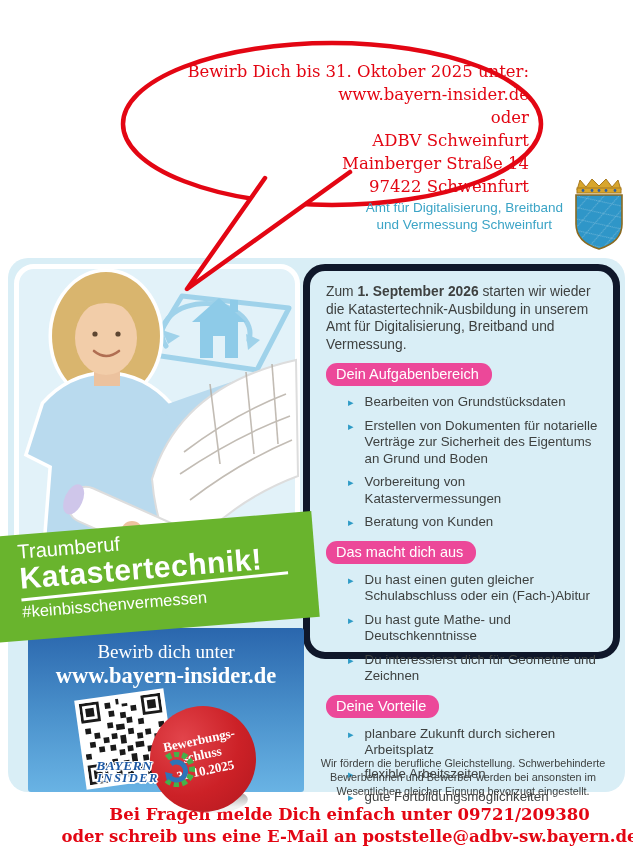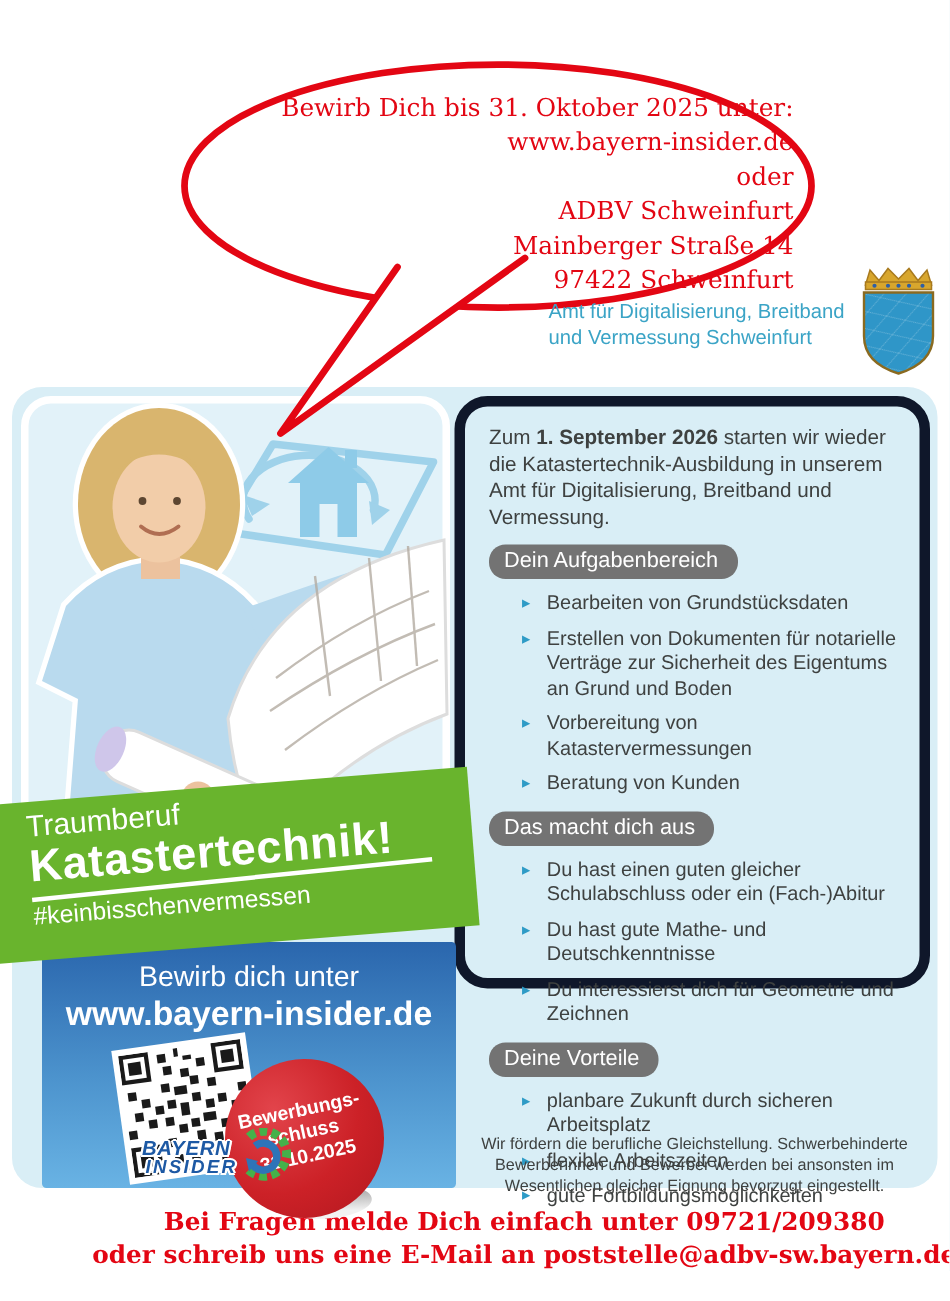--- a/index.html
+++ b/index.html
@@ -5,59 +5,59 @@
   html,body{margin:0;padding:0;background:#ffffff;}
   .page{position:relative;width:633px;height:867px;background:#ffffff;overflow:hidden;
         font-family:"Liberation Sans",sans-serif;}
 
   
   .bubble-svg{position:absolute;left:0;top:0;width:633px;height:320px;z-index:6;pointer-events:none;}
   .bubble-text{position:absolute;left:137px;top:60px;width:392px;z-index:7;text-align:right;
         font-family:"DejaVu Serif",serif;font-size:16.5px;line-height:23px;color:#e30613;}
 
   
-  .agency{position:absolute;right:70px;top:199px;z-index:8;text-align:left;
+  .agency{position:absolute;right:70px;top:199px;z-index:8;text-align:center;
         font-size:13.5px;line-height:17px;color:#3ba4c6;font-weight:500;}
   .coat{position:absolute;left:571px;top:176px;width:56px;height:74px;z-index:8;}
 
   
   .card{position:absolute;left:8px;top:258px;width:617px;height:534px;
         background:#d9eef6;border-radius:20px;z-index:1;}
 
   
   .photo-frame{position:absolute;left:6px;top:6px;width:286px;height:330px;
         background:#e2f2f9;border:5px solid #ffffff;border-radius:20px;box-sizing:border-box;overflow:visible;}
   .photo-svg{position:absolute;left:-5px;top:-5px;width:286px;height:330px;overflow:visible;}
 
   
   .text-frame{position:absolute;left:295px;top:6px;width:317px;height:395px;
         background:#d9eef6;border:7px solid #0f172a;border-radius:22px;box-sizing:border-box;
         padding:12px 12px 0 16px;}
   .intro{font-size:13.8px;line-height:17.5px;color:#3e4140;margin:0 0 10px 0;}
   .intro b{font-weight:bold;}
-  .pill{display:inline-block;background:#737373;color:#ffffff;font-size:14.5px;line-height:18px;
+  .pill{display:inline-block;background:#ec4899;color:#ffffff;font-size:14.5px;line-height:18px;
         padding:2px 13px 3px 10px;border-radius:11px;}
   ul.blist{list-style:none;margin:8px 0 10px 0;padding:0 0 0 22px;}
   ul.blist li{display:flex;gap:11px;margin-bottom:7px;font-size:13.3px;line-height:16.5px;color:#3e4140;}
   ul.blist li .b{color:#2e9bc6;font-size:11px;line-height:16.5px;flex:0 0 auto;}
   .footnote{position:absolute;left:305px;top:498px;width:300px;text-align:center;
         font-size:10.8px;line-height:14px;color:#3e4140;}
 
   
   .banner{position:absolute;left:-10px;top:524px;width:326px;height:106px;background:#69b42d;
         transform:rotate(-4.6deg);z-index:4;color:#ffffff;padding:6px 0 0 30px;box-sizing:border-box;}
   .banner .l1{font-size:20px;line-height:22px;}
   .banner .l2{font-size:30px;line-height:32px;font-weight:bold;letter-spacing:0.5px;}
   .banner .rule{width:268px;height:3px;background:#ffffff;margin:1px 0 4px 0;transform:rotate(-1.2deg);}
   .banner .l3{font-size:16.5px;line-height:18px;}
 
   
   .apply-box{position:absolute;left:28px;top:628px;width:276px;height:164px;z-index:3;
         background:linear-gradient(180deg,#2a66ad 0%,#4c93cd 55%,#69b3e4 100%);
-        border-radius:3px;color:#ffffff;text-align:center;}
+        border-radius:3px;color:#ffffff;text-align:center;font-family:Liberation Serif, serif;}
   .apply-box .a1{font-size:19px;line-height:22px;margin-top:13px;}
   .apply-box .a2{font-size:22.5px;line-height:26px;font-weight:bold;}
   .qr-wrap{position:absolute;left:52px;top:66px;width:90px;height:90px;background:#ffffff;
         padding:4px;box-sizing:border-box;transform:rotate(-8deg);z-index:4;}
   .badge{position:absolute;left:122px;top:78px;width:106px;height:106px;z-index:5;
         transform:rotate(-12deg);}
   .badge .disc{position:absolute;inset:0;border-radius:50%;
         background:radial-gradient(circle at 35% 28%,#e2444b 0%,#cc2127 55%,#b2181f 100%);}
   .badge .curl{position:absolute;left:22%;bottom:-2px;width:62%;height:24px;border-radius:50%;
         background:linear-gradient(180deg,#8f8f8f 0%,#f2f2f2 80%);transform:rotate(10deg);}

